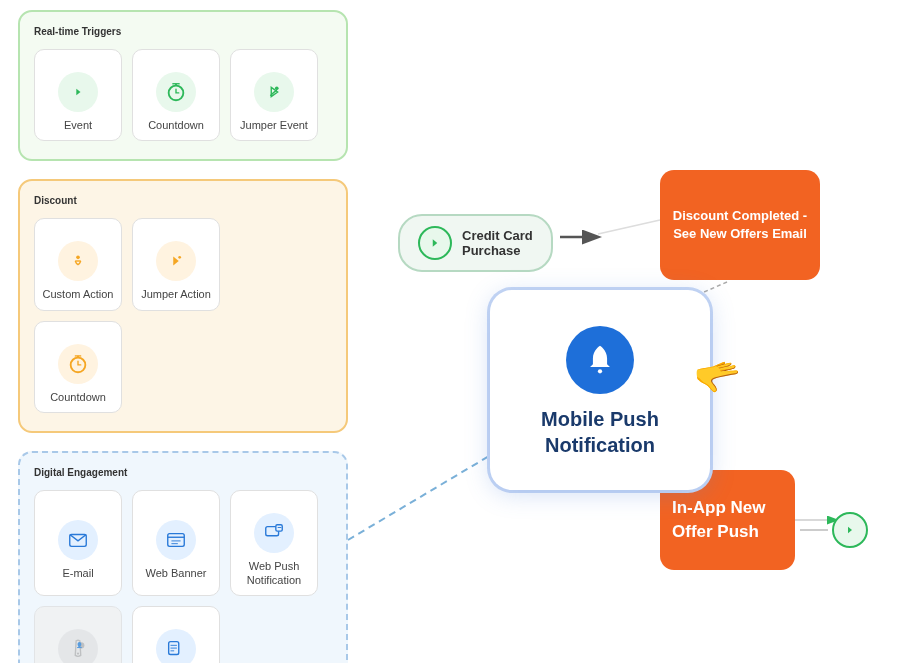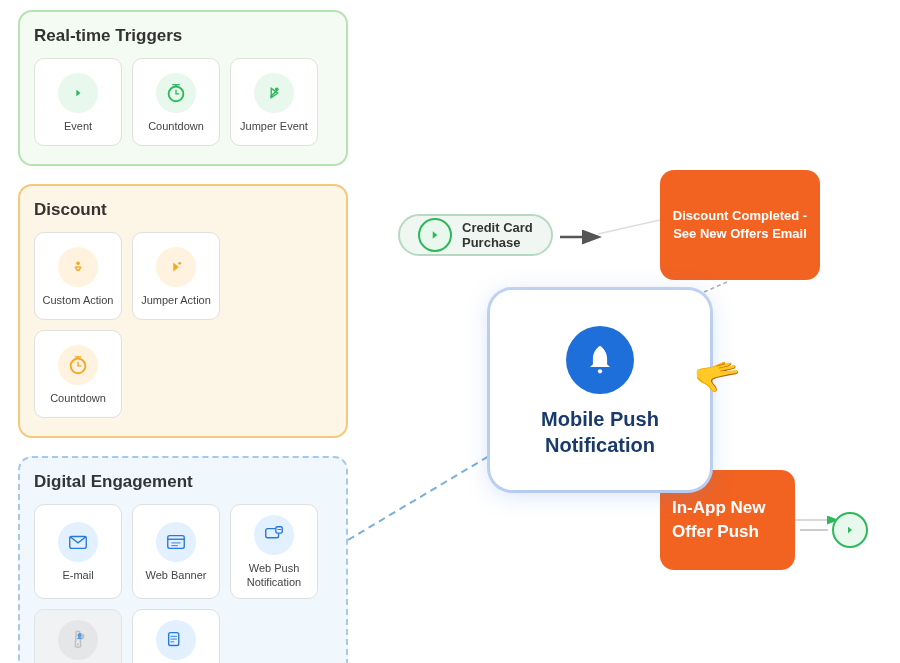--- a/index.html
+++ b/index.html
@@ -33,21 +33,21 @@
     .actions-box {
       border: 2px solid #f5c97a;
       background: #fdf5e6;
     }
     .digital-box {
       border: 2px dashed #a8c8e8;
       background: #f0f7fd;
     }
 
     .section-title {
-      font-size: 17px;
+      font-size: 10px;
       font-weight: 700;
       color: #333;
       margin-bottom: 12px;
     }
 
     .items-row {
       display: flex;
       gap: 10px;
       flex-wrap: wrap;
     }
@@ -56,21 +56,21 @@
       background: #fff;
       border-radius: 10px;
       border: 1.5px solid #e0e0e0;
       width: 88px;
       min-height: 88px;
       display: flex;
       flex-direction: column;
       align-items: center;
       justify-content: center;
       gap: 6px;
-      padding: 10px 6px 8px;
+      padding: 22px 6px 8px;
       cursor: pointer;
     }
 
     .icon-circle {
       width: 40px;
       height: 40px;
       border-radius: 50%;
       display: flex;
       align-items: center;
       justify-content: center;
@@ -113,21 +113,21 @@
 
     
     
     .credit-card-node {
       position: absolute;
       left: 398px;
       top: 214px;
       background: #f0f7f2;
       border: 2px solid #b6d9c2;
       border-radius: 24px;
-      padding: 2px 18px;
+      padding: 10px 18px;
       display: flex;
       align-items: center;
       gap: 10px;
       min-width: 140px;
     }
     .credit-card-icon {
       width: 34px;
       height: 34px;
       border-radius: 50%;
       background: #e8f8ec;

